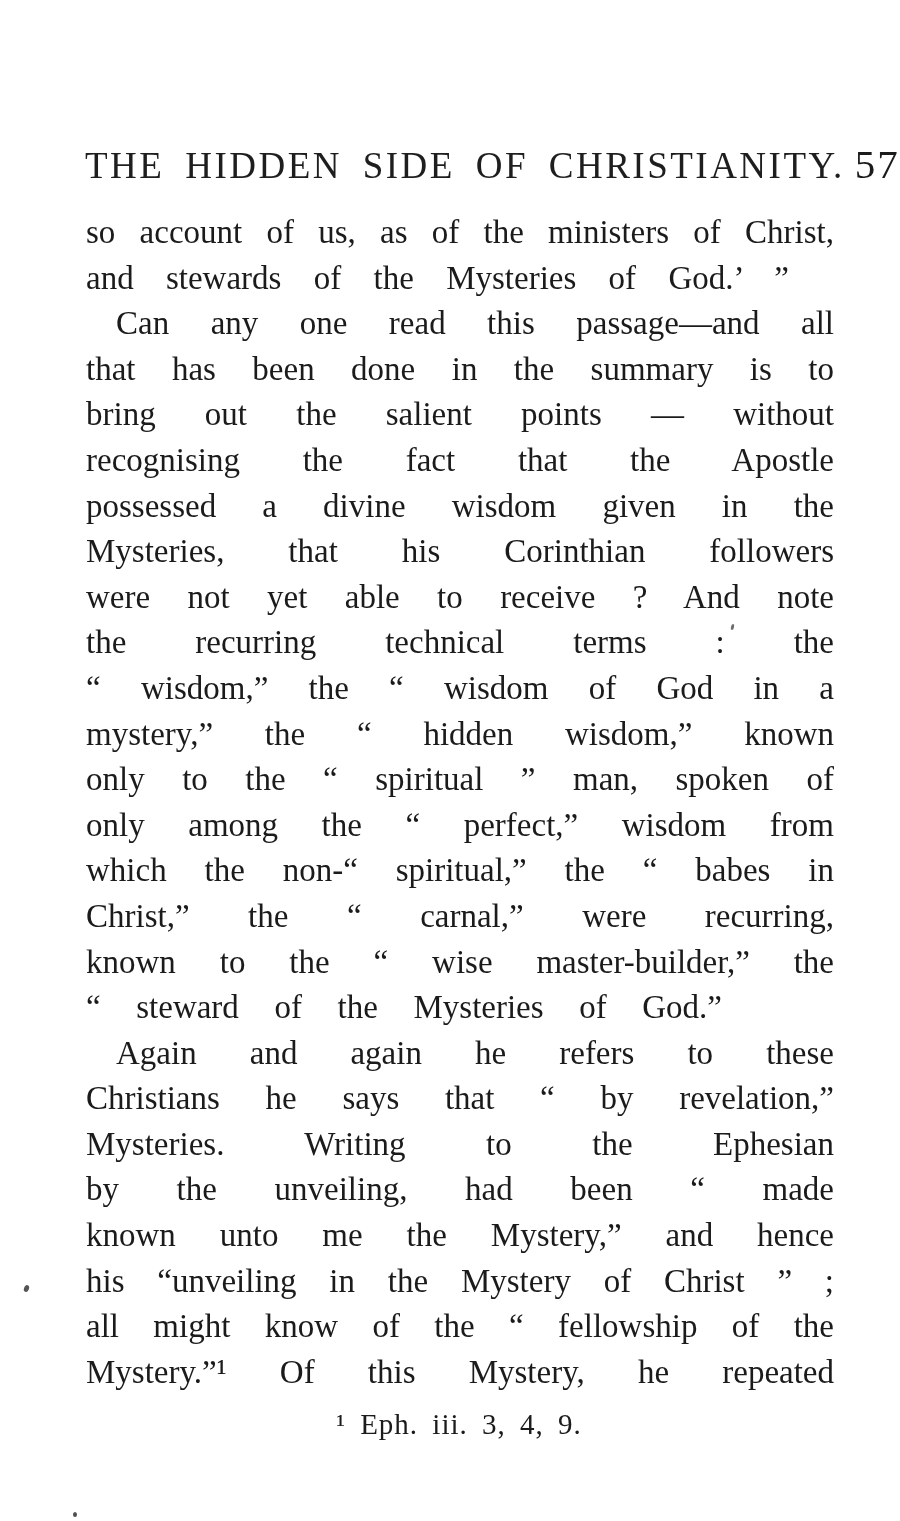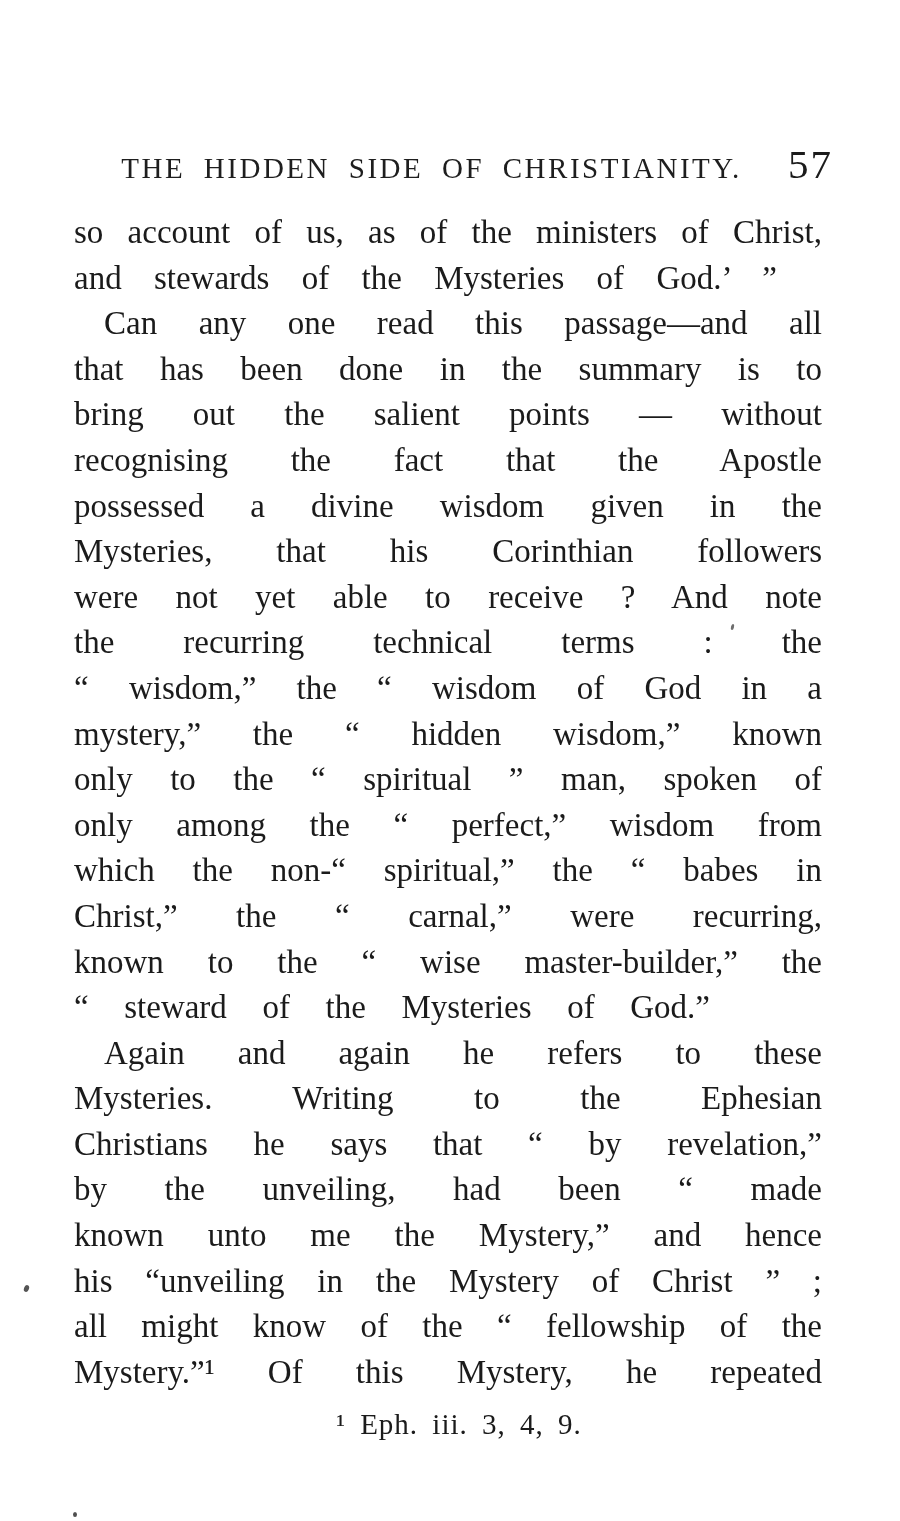--- a/index.html
+++ b/index.html
@@ -20,35 +20,35 @@
     position: absolute;
     left: 85px;
     top: 140px;
     width: 748px;
     display: flex;
     align-items: baseline;
   }
   .running-title {
     flex: 1;
     text-align: center;
-    font-size: 29px;
+    font-size: 37px;
     letter-spacing: 2.5px;
     word-spacing: 9px;
     color: #1e1e1e;
     white-space: nowrap;
   }
   .page-number {
     font-size: 41px;
     margin-left: 10px;
     letter-spacing: 2px;
     color: #1b1b1b;
   }
   .body-block {
     position: absolute;
-    left: 74px;
+    left: 86px;
     top: 210px;
     width: 748px;
   }
   .line {
     font-size: 33px;
     line-height: 45.6px;
     height: 45.6px;
     text-align: justify;
     text-align-last: justify;
     white-space: nowrap;
@@ -100,22 +100,22 @@
     <div class="line">the recurring technical terms : the</div>
     <div class="line">“ wisdom,” the “ wisdom of God in a</div>
     <div class="line">mystery,” the “ hidden wisdom,” known</div>
     <div class="line">only to the “ spiritual ” man, spoken of</div>
     <div class="line">only among the “ perfect,” wisdom from</div>
     <div class="line">which the non-“ spiritual,” the “ babes in</div>
     <div class="line">Christ,” the “ carnal,” were recurring,</div>
     <div class="line">known to the “ wise master-builder,” the</div>
     <div class="line short2">“ steward of the Mysteries of God.”</div>
     <div class="line ind">Again and again he refers to these</div>
+    <div class="line">Christians he says that “ by revelation,”</div>
     <div class="line">Mysteries. Writing to the Ephesian</div>
-    <div class="line">Christians he says that “ by revelation,”</div>
     <div class="line">by the unveiling, had been “ made</div>
     <div class="line">known unto me the Mystery,” and hence</div>
     <div class="line">his “unveiling in the Mystery of Christ ” ;</div>
     <div class="line">all might know of the “ fellowship of the</div>
     <div class="line">Mystery.”¹ Of this Mystery, he repeated</div>
   </div>
 
   <div class="footnote">¹ Eph. iii. 3, 4, 9.</div>
 
   <div class="speck s1"></div>

